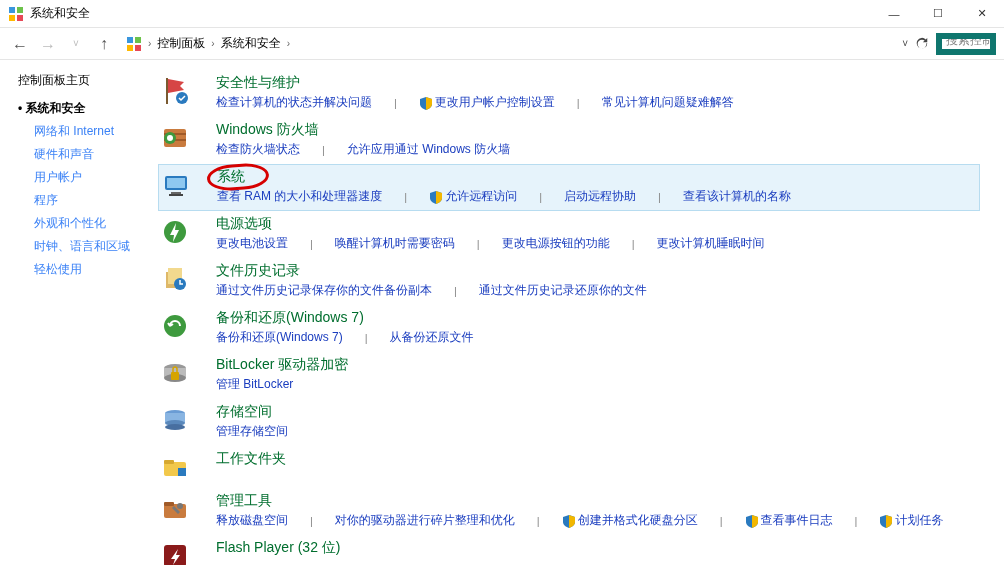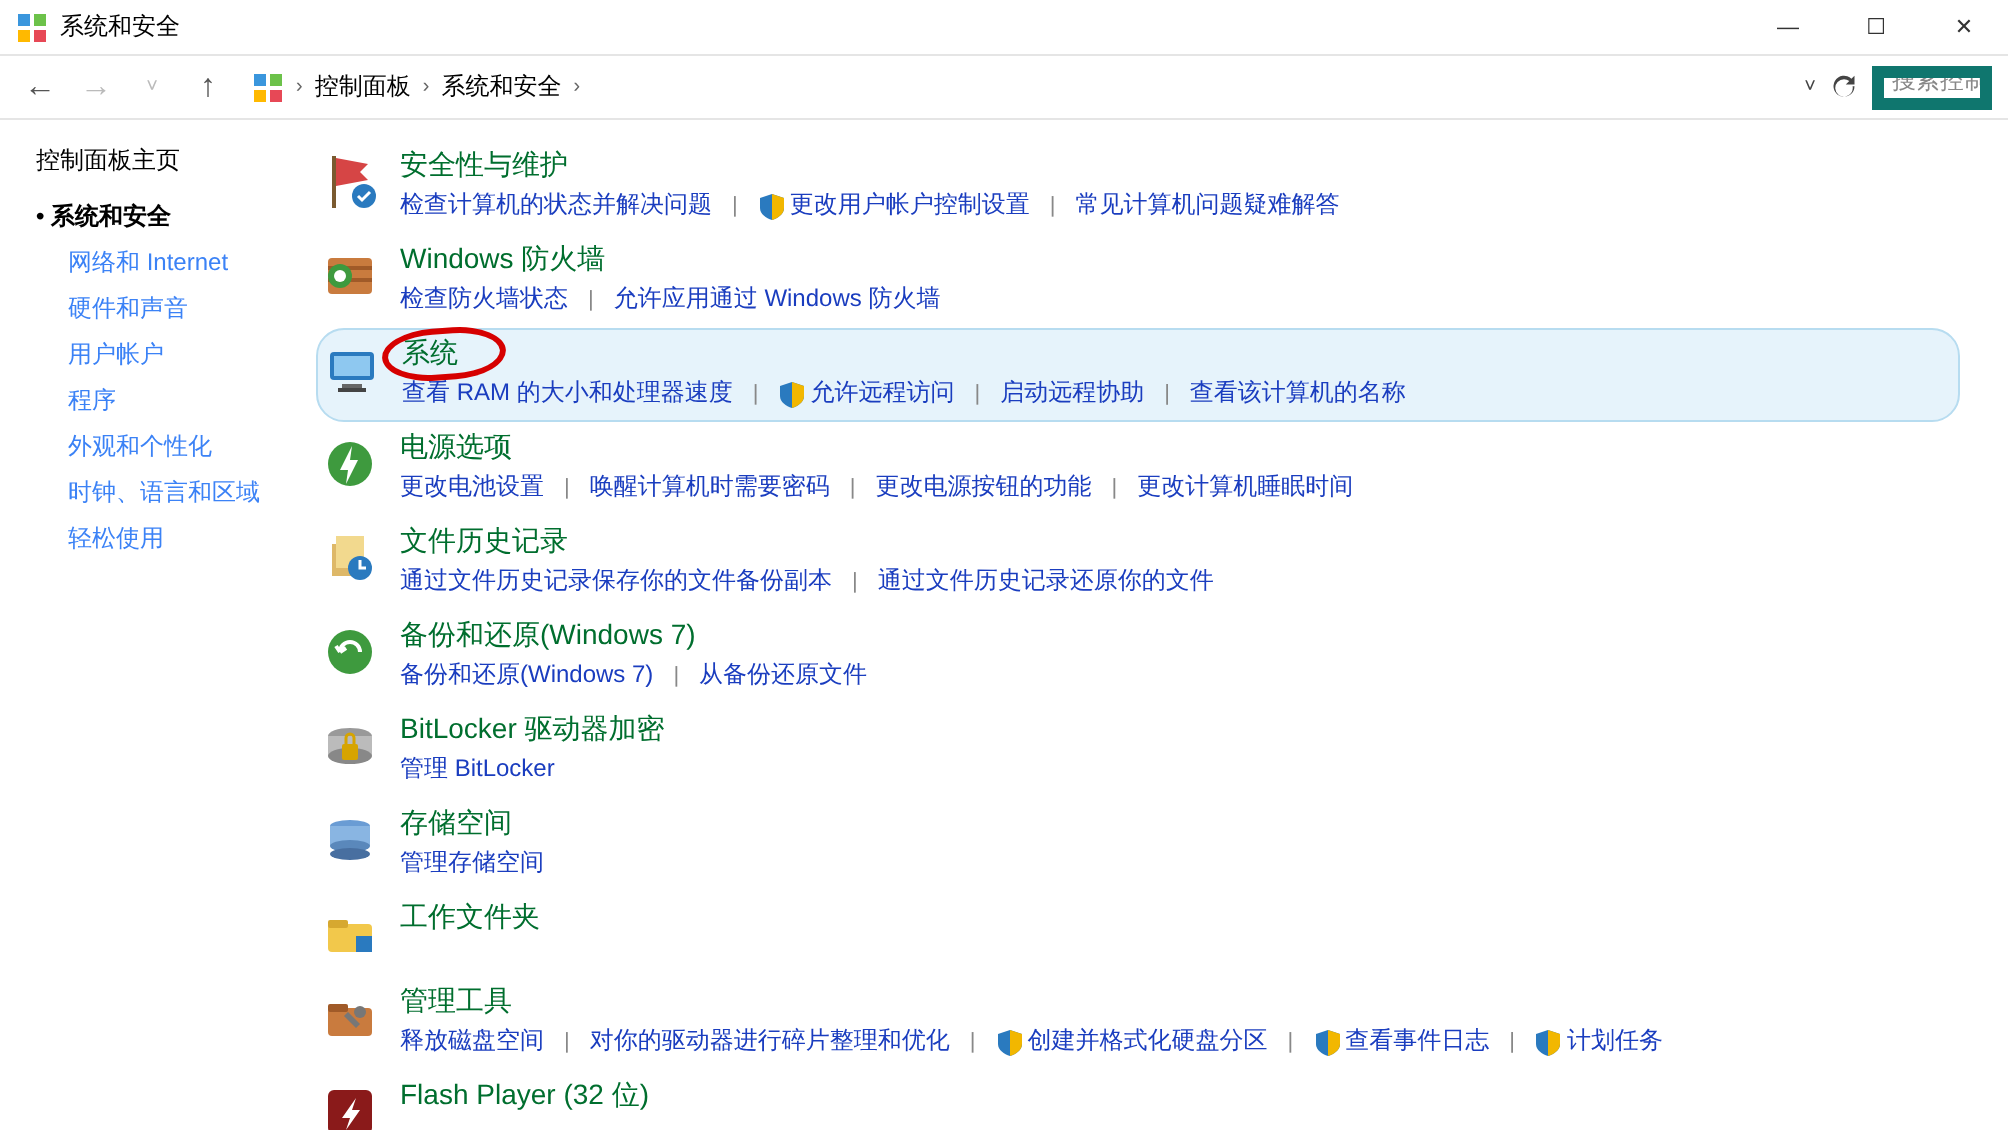--- a/index.html
+++ b/index.html
@@ -27,31 +27,31 @@
   .sidebar { width: 150px; padding: 12px 0 0 18px; background:#fff; }
   .side-title { font-size: 12px; color: #000; margin-bottom: 8px; }
   .side-list { list-style: none; }
   .side-item { font-size: 12px; color: #3b82f6; padding: 3px 0 3px 16px; cursor: pointer; }
   .side-item.active { font-weight: bold; color: #000; padding-left: 0; }
   .side-item.active::before { content: "• "; color:#000; }
   
   .main { flex: 1; padding: 10px 24px 10px 8px; overflow-y: auto; }
   .cat-list { list-style: none; }
   .cat { display: flex; align-items: flex-start; padding: 4px 0 6px 0; }
-  .cat.highlighted { background: #e6f3fb; border: 1px solid #b7dcf0; border-radius: 14px; padding: 3px 0 5px 0; }
+  .cat.highlighted { background: #e6f3fb; border: 1px solid #b7dcf0; border-radius: 0; padding: 3px 0 5px 0; }
   .cat-icon { width: 30px; height: 30px; margin: 2px 10px 0 2px; flex-shrink: 0; }
-  .cat-body { flex: 1; }
+  .cat-body { flex: 1; margin-left: 16px; }
   .cat-title { color: #006e2e; font-size: 14px; margin-bottom: 2px; display: inline-block; position: relative; }
   .cat-title.circled::after {
     content: ""; position: absolute; left: -10px; top: -4px;
     width: 56px; height: 20px; border: 3px solid #d60000; border-radius: 50% / 60%;
     transform: rotate(-4deg);
     pointer-events: none;
   }
-  .sub-links { display: flex; flex-wrap: wrap; gap: 4px; align-items: center; }
+  .sub-links { display: flex; flex-wrap: wrap; gap: 16px; align-items: center; }
   .sub-link { color: #1a3dbf; font-size: 12px; cursor: pointer; display: inline-flex; align-items: center; }
   .sub-sep { color: #888; margin: 0 6px; font-size: 11px; }
   .shield { width: 14px; height: 14px; margin-right: 2px; display:inline-block; }
 </style>
 </head>
 <body>
 
 <div class="titlebar">
   <div class="titlebar-left">
     <svg class="titlebar-icon" viewBox="0 0 16 16">

